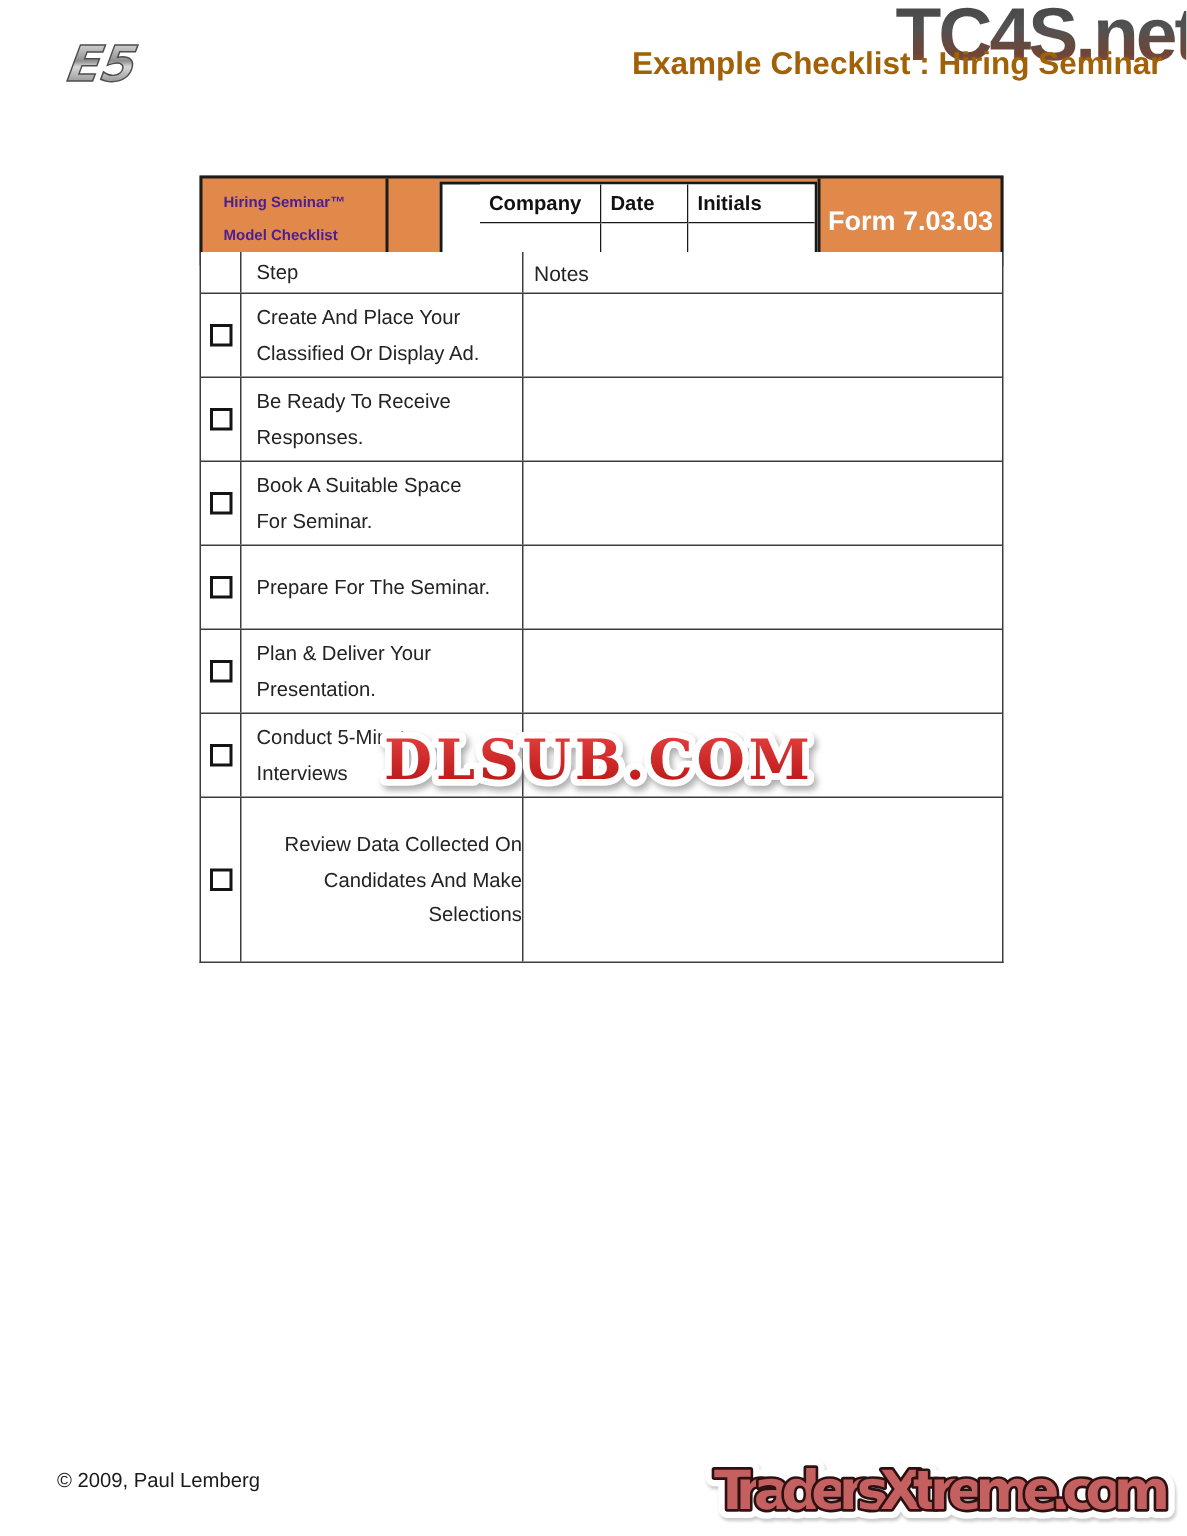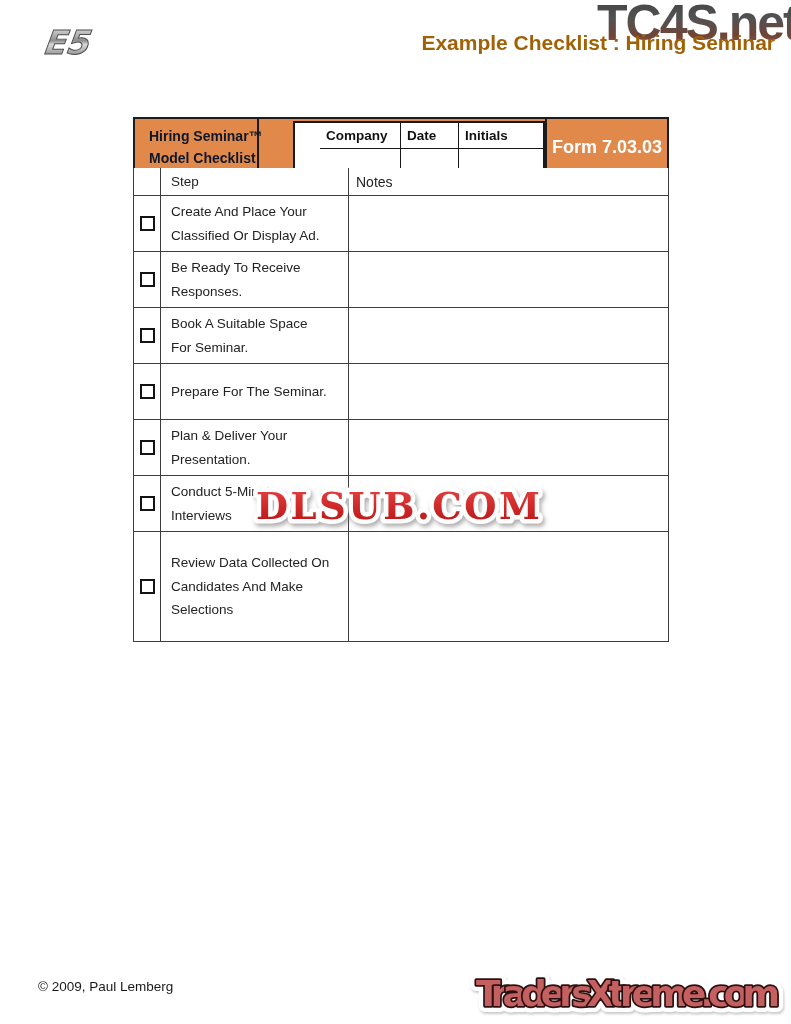--- a/index.html
+++ b/index.html
@@ -16,40 +16,40 @@
         -webkit-background-clip:text;background-clip:text;color:transparent;}
 
   
   .title{position:absolute;top:31px;right:16px;z-index:2;
          font-size:21px;font-weight:bold;color:#a16207;}
 
   
   .banner{position:absolute;left:133px;top:117px;width:536px;height:60px;
           background:#E1894B;border:2px solid #1c1c1c;box-sizing:border-box;}
   .banner .vline{position:absolute;top:0;bottom:0;width:2px;background:#1c1c1c;}
-  .banner-left{position:absolute;left:14px;top:6px;color:#0f172a;font-weight:bold;
-               font-size:14px;line-height:22px;}
+  .banner-left{position:absolute;left:14px;top:6px;color:#4c1d95;font-weight:bold;
+               font-size:10px;line-height:22px;}
   .inner-table{position:absolute;left:158px;top:2px;width:223px;
                display:grid;grid-template-columns:81px 58px 84px;grid-template-rows:26px 19px;
                background:#ffffff;border:2px solid #181818;padding-left:25px;}
   .inner-table .cell{border-right:1px solid #181818;border-bottom:1px solid #181818;
                      display:flex;align-items:center;padding-left:6px;box-sizing:border-box;
                      font-size:13.5px;background:#fff;}
   .inner-table .cell.hdr{font-weight:bold;color:#111;}
   .inner-table .cell:nth-child(3n){border-right:none;}
   .inner-table .cell:nth-child(n+4){border-bottom:none;}
   .form-label{position:absolute;left:412px;right:0;top:0;bottom:0;
               display:flex;align-items:center;justify-content:center;
               color:#ffffff;font-weight:bold;font-size:18px;}
 
   
   .ctable{position:absolute;left:133px;top:168px;width:536px;box-sizing:border-box;
           border:1px solid #3d3d3d;border-top:none;background:#fff;}
   .crow{display:flex;border-bottom:1px solid #3d3d3d;box-sizing:border-box;}
-  .crow:last-child{border-bottom:none;}
+  .crow:last-child{border-bottom:none;text-align:right;}
   .crow .c1{width:27px;flex:0 0 27px;border-right:1px solid #3d3d3d;
             display:flex;align-items:center;justify-content:center;box-sizing:border-box;}
   .crow .c2{width:188px;flex:0 0 188px;border-right:1px solid #3d3d3d;
             display:flex;flex-direction:column;justify-content:center;
             padding-left:10px;box-sizing:border-box;font-size:13.5px;line-height:23.5px;}
   .crow .c3{flex:1;padding-left:7px;display:flex;align-items:center;
             font-size:14px;box-sizing:border-box;}
   .crow.hrow{height:28px;}
   .crow.body{height:56px;}
   .crow.body.tall{height:109px;}

